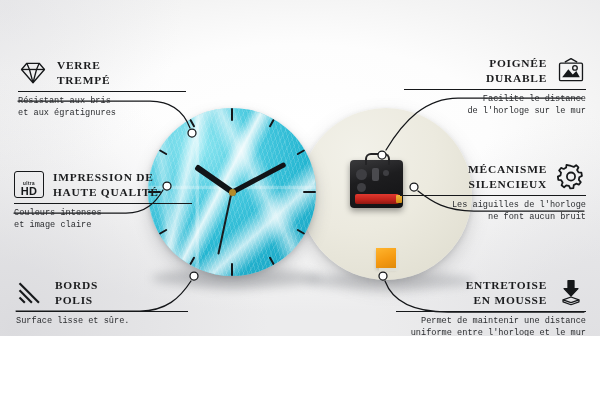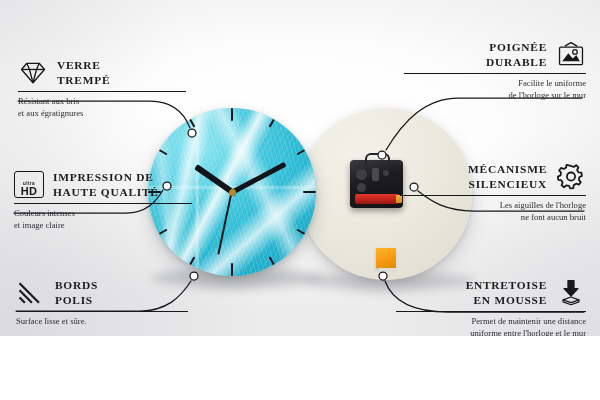--- a/index.html
+++ b/index.html
@@ -97,37 +97,37 @@
   .f-head{display:flex;align-items:center;gap:9px;}
   .f-right .f-head{justify-content:flex-end;}
   .f-title{
     font-family:"Liberation Serif", serif;
     font-weight:700;font-size:11.4px;line-height:14.5px;
     letter-spacing:.75px;color:#1b1c1e;text-transform:uppercase;
     white-space:pre-line;
   }
   .f-rule{height:1.4px;background:#16181a;margin:4px 0 4px 0;}
   .f-desc{
-    font-family:Liberation Serif, serif;
+    font-family:Liberation Mono, monospace;
     font-size:8.6px;line-height:11.4px;color:#2b2d30;white-space:pre-line;
   }
   .f-icon{flex:0 0 auto;width:30px;height:28px;display:block;}
   .hd-box{
     width:28px;height:25px;border:1.6px solid #16181a;border-radius:3px;
     display:flex;flex-direction:column;align-items:center;justify-content:flex-end;
     font-family:"Liberation Sans", sans-serif;color:#16181a;flex:0 0 auto;
   }
   .hd-box .u{font-size:4.6px;line-height:5px;letter-spacing:.4px;font-weight:700;}
   .hd-box .h{font-size:11px;line-height:11px;font-weight:700;letter-spacing:.2px;}
 
   
   #feat-verre     {left:18px; top:58px;  width:168px;}
   #feat-impression{left:14px; top:170px; width:178px;}
   #feat-bords     {left:16px; top:278px; width:172px;}
-  #feat-poignee   {right:14px;top:40px;  width:182px;}
+  #feat-poignee   {right:14px;top:56px;  width:182px;}
   #feat-mecanisme {right:14px;top:162px; width:186px;}
   #feat-entretoise{right:14px;top:278px; width:190px;}
 </style>
 </head>
 <body>
 
 <div id="stage">
 
   <div class="shadow-blob" id="shadow-front"></div>
   <div class="shadow-blob" id="shadow-back"></div>
@@ -271,21 +271,21 @@
       <svg class="f-icon" viewBox="0 0 34 30">
         <g fill="none" stroke="#16181a" stroke-width="1.5" stroke-linejoin="round">
           <path d="M10,5 L17,1 L24,5"></path>
           <rect x="4" y="6" width="26" height="20" rx="1.5"></rect>
           <path d="M7,22 L14,13 L19,19 L23,15 L27,22 Z" fill="#16181a" stroke="none"></path>
           <circle cx="21.5" cy="11.5" r="2.6"></circle>
         </g>
       </svg>
     </div>
     <div class="f-rule"></div>
-    <div class="f-desc">Facilite le uniforme
+    <div class="f-desc">Facilite le distance
 de l'horloge sur le mur</div>
   </div>
 
   <div class="feature f-right" id="feat-mecanisme">
     <div class="f-head">
       <div class="f-title">MÉCANISME
 SILENCIEUX</div>
       <svg class="f-icon" viewBox="0 0 34 30">
         <g fill="none" stroke="#16181a" stroke-width="2" stroke-linejoin="round">
           <path d="M17,2.5 l3.2,1.1 2.6,-2.0 2.6,2.6 -1.5,2.9 1.6,2.7 3.3,0.3 0.6,3.6 -3.0,1.5 -0.5,3.1 2.2,2.5 -2.2,2.9 -3.1,-1.1 -2.7,1.6 -0.4,3.3 -3.6,0.5 -1.4,-3.0 -3.1,-0.6 -2.4,2.2 -2.9,-2.2 1.2,-3.1 -1.6,-2.7 -3.3,-0.4 -0.5,-3.6 3.0,-1.4 0.6,-3.1 -2.2,-2.5 2.2,-2.9 3.1,1.2 2.7,-1.6 0.4,-3.1 z"></path>

